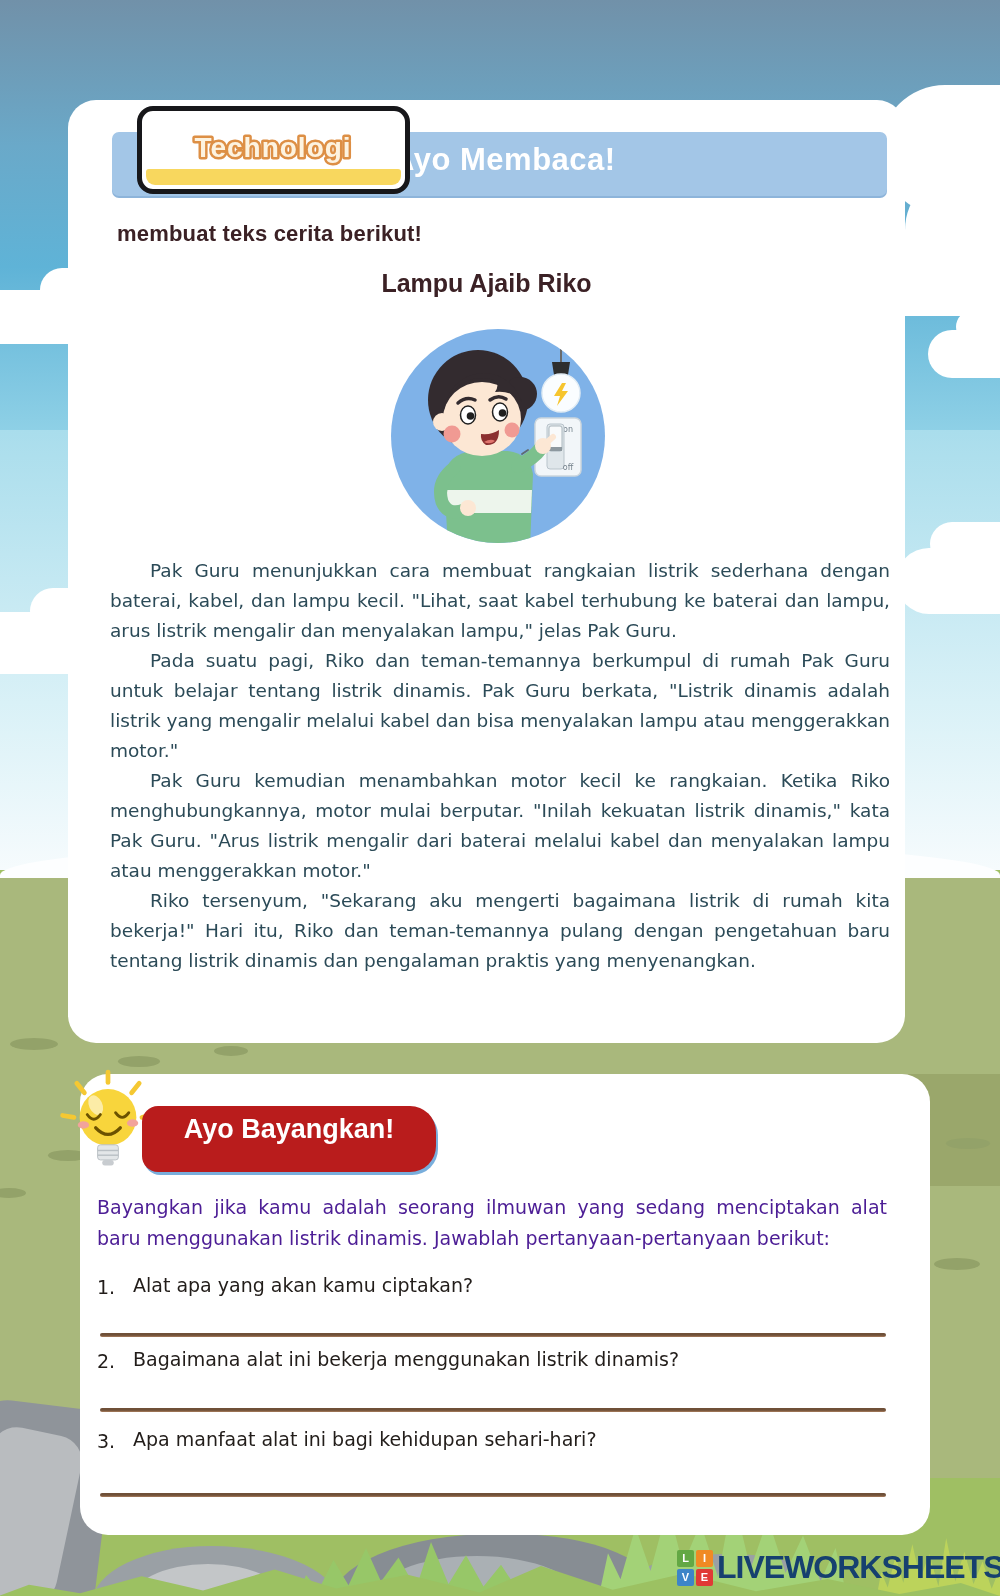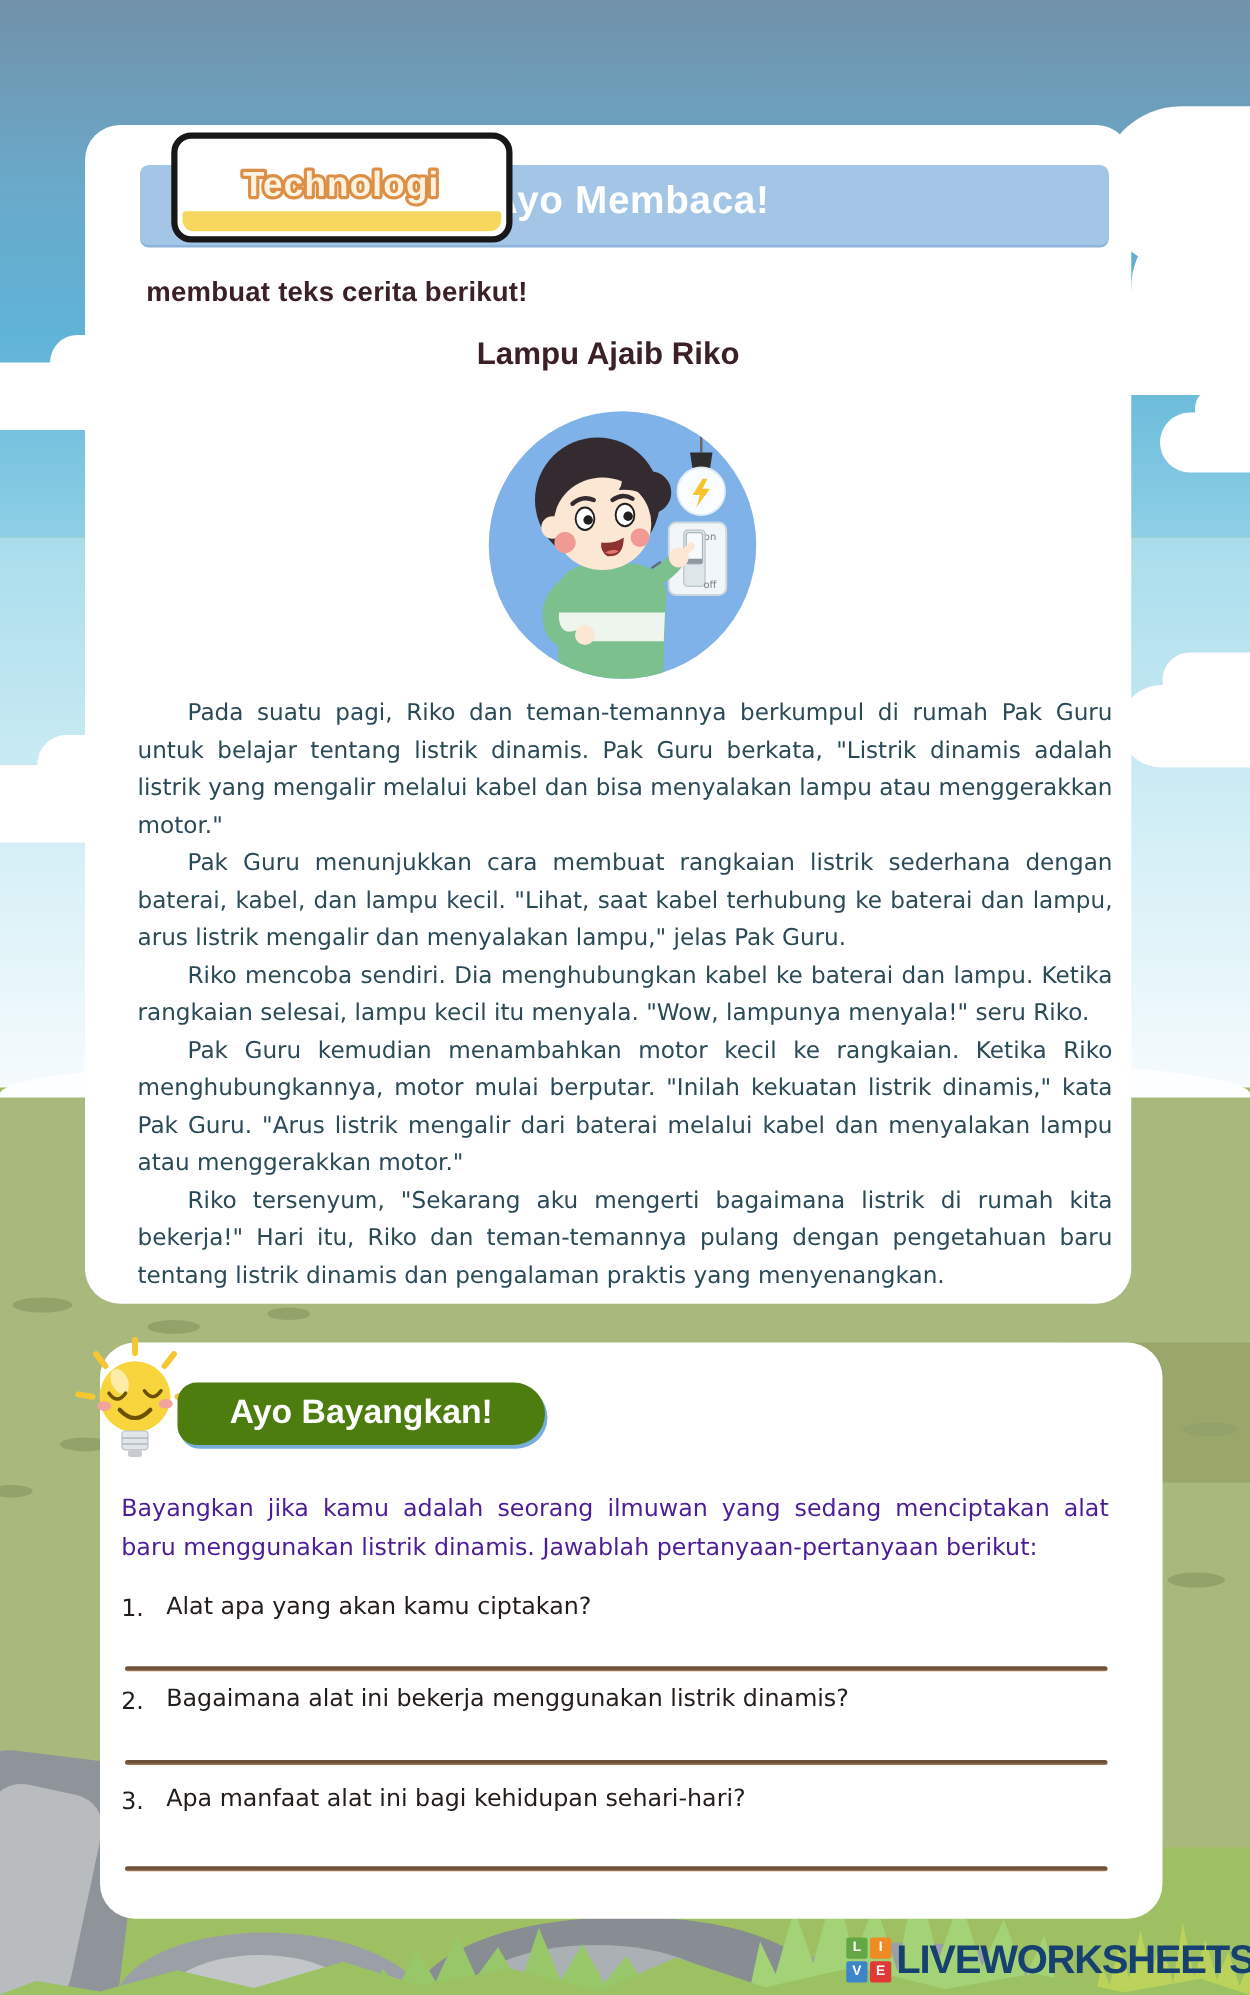--- a/index.html
+++ b/index.html
@@ -45,21 +45,21 @@
            font:bold 25px "Liberation Sans", sans-serif; color:#3b2125; }
 
   .illus { position:absolute; left:378px; top:304px; width:240px; height:244px; }
 
   .story { position:absolute; left:110px; top:556px; width:780px; color:#2b4a57;
            font-size:18.5px; line-height:30px; text-align:justify; }
   .story p { text-indent:40px; }
 
   
   .bulb-mascot { position:absolute; left:56px; top:1068px; width:104px; height:112px; }
-  .banner2 { position:absolute; left:142px; top:1106px; width:294px; height:50px; background:#4d7c0f;
+  .banner2 { position:absolute; left:142px; top:1106px; width:294px; height:66px; background:#b91c1c;
              border-radius:16px 26px 26px 16px; box-shadow:2px 3px 0 #79aedc; }
   .banner2 span { position:absolute; left:0; right:0; top:8px; text-align:center; color:#ffffff;
              font:bold 27px "Liberation Sans", sans-serif; }
   .imagine-intro { position:absolute; left:97px; top:1192px; width:790px; color:#4c1d95;
              font-size:19px; line-height:31px; text-align:justify; }
   .question { position:absolute; color:#221d1a; font-size:19px; }
   .q-num { position:absolute; left:97px; width:28px; }
   .q-text { position:absolute; left:133px; }
   .answer-line { position:absolute; left:100px; width:786px; height:4px;
              background:linear-gradient(180deg,#6f5038 0%,#6f5038 55%,#ab7f5f 100%); border-radius:2px; }
@@ -170,23 +170,22 @@
   <circle cx="92.5" cy="112" r="3.8" fill="#1f1f1f"></circle>
   <ellipse cx="122" cy="108" rx="7.5" ry="9" fill="#ffffff" stroke="#1f1f1f" stroke-width="1.5"></ellipse>
   <circle cx="124.5" cy="109" r="3.8" fill="#1f1f1f"></circle>
   <circle cx="74" cy="130" r="8.5" fill="#f09a93"></circle>
   <circle cx="134" cy="126" r="7.5" fill="#f09a93"></circle>
   <path d="M 103,130 Q 114,131 121,126 Q 121,142 108,141 Q 102,137 103,130 Z" fill="#8c3030"></path>
   <path d="M 106,138 Q 112,141 117,137 Q 113,134 106,138 Z" fill="#e0756e"></path>
 </svg>
 
 <div class="story">
+  <p>Pak Guru menunjukkan cara membuat rangkaian listrik sederhana dengan baterai, kabel, dan lampu kecil. "Lihat, saat kabel terhubung ke baterai dan lampu, arus listrik mengalir dan menyalakan lampu," jelas Pak Guru.</p>
   <p>Pada suatu pagi, Riko dan teman-temannya berkumpul di rumah Pak Guru untuk belajar tentang listrik dinamis. Pak Guru berkata, "Listrik dinamis adalah listrik yang mengalir melalui kabel dan bisa menyalakan lampu atau menggerakkan motor."</p>
-  <p>Pak Guru menunjukkan cara membuat rangkaian listrik sederhana dengan baterai, kabel, dan lampu kecil. "Lihat, saat kabel terhubung ke baterai dan lampu, arus listrik mengalir dan menyalakan lampu," jelas Pak Guru.</p>
-  <p>Riko mencoba sendiri. Dia menghubungkan kabel ke baterai dan lampu. Ketika rangkaian selesai, lampu kecil itu menyala. "Wow, lampunya menyala!" seru Riko.</p>
   <p>Pak Guru kemudian menambahkan motor kecil ke rangkaian. Ketika Riko menghubungkannya, motor mulai berputar. "Inilah kekuatan listrik dinamis," kata Pak Guru. "Arus listrik mengalir dari baterai melalui kabel dan menyalakan lampu atau menggerakkan motor."</p>
   <p>Riko tersenyum, "Sekarang aku mengerti bagaimana listrik di rumah kita bekerja!" Hari itu, Riko dan teman-temannya pulang dengan pengetahuan baru tentang listrik dinamis dan pengalaman praktis yang menyenangkan.</p>
 </div>
 
 <div class="card" id="card-imagine"></div>
 
 <svg class="bulb-mascot" viewBox="0 0 110 118">
   <g stroke="#f5c832" stroke-width="5" stroke-linecap="round">
     <line x1="55" y1="4" x2="55" y2="15"></line>
     <line x1="22" y1="16" x2="30" y2="26"></line>

